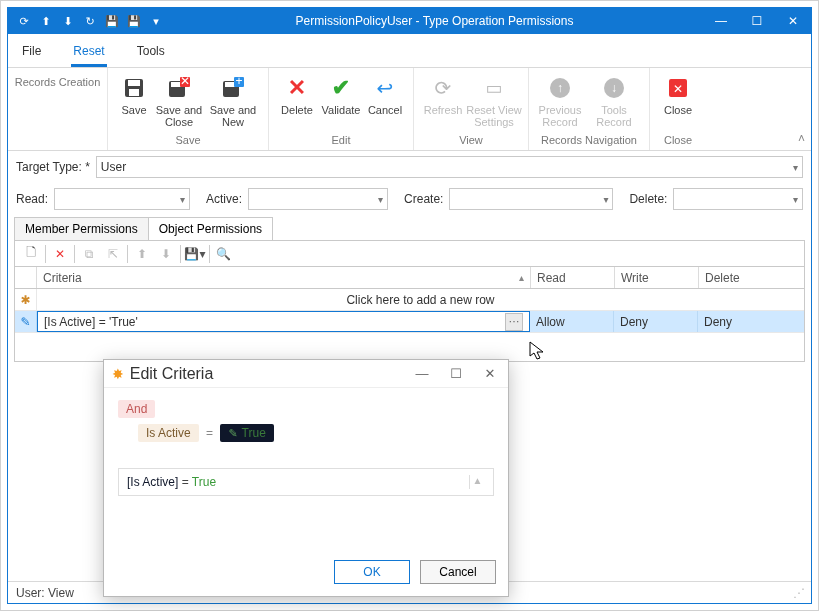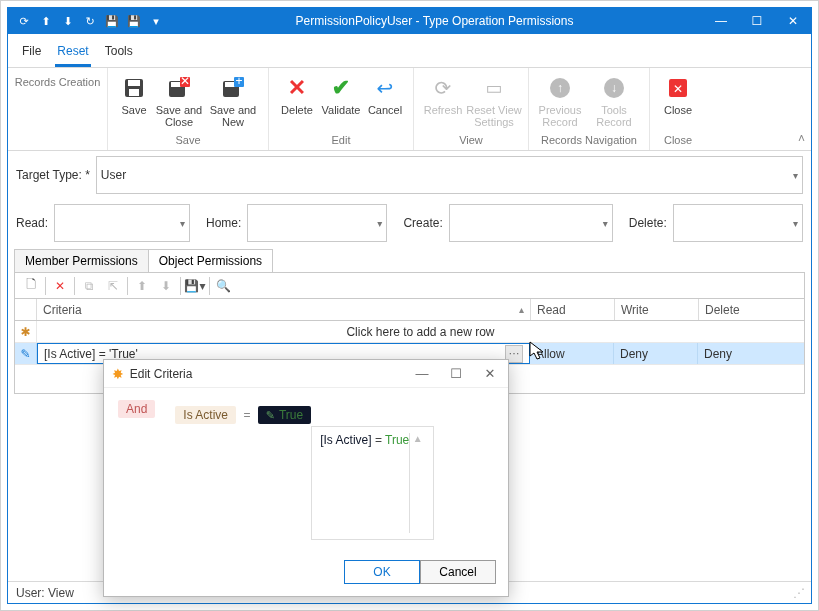--- a/index.html
+++ b/index.html
@@ -5,34 +5,34 @@
 * { box-sizing: border-box; margin: 0; padding: 0; font-family: "Segoe UI", Tahoma, sans-serif; font-size: 12px; }
 body { background: #fff; }
 .outer-frame { width: 819px; height: 611px; border: 1px solid #d0d0d0; position: relative; background: #fff; }
 .window { position: absolute; left: 6px; top: 6px; right: 6px; bottom: 6px; border: 1px solid #1177d3; background: #fff; display: flex; flex-direction: column; }
 .title-bar { background: #1177d3; color: #fff; height: 26px; display: flex; align-items: center; padding-left: 6px; }
 .title-bar .qat { display: flex; gap: 2px; }
 .title-bar .qat .qi { width: 20px; height: 20px; display: flex; align-items: center; justify-content: center; color: #fff; font-size: 11px; cursor: pointer; }
 .title-bar .title-text { flex: 1; text-align: center; font-size: 12px; }
 .title-bar .win-btns { display: flex; }
 .title-bar .win-btns .wb { width: 36px; height: 26px; display: flex; align-items: center; justify-content: center; color: #fff; cursor: pointer; }
-.menu-tabs { display: flex; gap: 12px; padding: 6px 12px 0; border-bottom: 1px solid #d9d9d9; background: #fff; }
+.menu-tabs { display: flex; gap: 28px; padding: 6px 12px 0; border-bottom: 1px solid #d9d9d9; background: #fff; }
 .menu-tabs .mt { padding: 4px 2px 6px; color: #333; cursor: pointer; }
 .menu-tabs .mt.active { color: #1177d3; border-bottom: 3px solid #1177d3; }
 .ribbon { display: flex; background: #fff; border-bottom: 1px solid #d9d9d9; position: relative; }
 .ribbon .group { display: flex; flex-direction: column; align-items: center; border-right: 1px solid #e6e6e6; padding: 4px 6px 2px; }
 .ribbon .group .items { display: flex; }
 .ribbon .group .item { display: flex; flex-direction: column; align-items: center; justify-content: flex-start; width: 50px; padding: 2px 0; cursor: pointer; text-align:center; }
 .ribbon .group .item .ic { width: 28px; height: 28px; display: flex; align-items: center; justify-content: center; }
 .ribbon .group .item .lbl { font-size: 11px; color: #444; margin-top: 2px; line-height: 12px; height:24px; display:flex; align-items:flex-start; justify-content:center; }
 .ribbon .group .caption { font-size: 11px; color: #777; margin-top: 2px; padding: 2px 0; }
 .ribbon .collapse { position: absolute; right: 6px; bottom: 4px; color: #888; font-size: 12px; cursor:pointer; }
 .form-row { display: flex; align-items: center; padding: 5px 8px; gap: 6px; }
 .form-row label { color: #333; font-size: 12px; }
-.combo { border: 1px solid #c9c9c9; height: 38px; background: #fff; display: flex; align-items: center; justify-content: space-between; padding: 4px 4px; color: #333; cursor: pointer; }
+.combo { border: 1px solid #c9c9c9; height: 22px; background: #fff; display: flex; align-items: center; justify-content: space-between; padding: 4px 4px; color: #333; cursor: pointer; }
 .combo .arrow { color: #777; font-size: 10px; }
 .tab-strip { display: flex; padding: 0 6px; margin-top: 2px; }
 .tab-strip .tab { border: 1px solid #c9c9c9; border-bottom: none; padding: 4px 10px; font-size: 12px; background: #f4f4f4; cursor: pointer; margin-right:-1px; }
 .tab-strip .tab.active { background: #fff; position: relative; z-index: 2; }
 .grid-wrap { margin: 0 6px 6px; border: 1px solid #c9c9c9; }
 .grid-toolbar { display: flex; align-items: center; height: 26px; border-bottom: 1px solid #c9c9c9; padding-left:4px; }
 .grid-toolbar .tb { width: 24px; height: 22px; display: flex; align-items: center; justify-content: center; color: #555; cursor: pointer; }
 .grid-toolbar .sep { width: 1px; height: 18px; background: #ccc; margin: 0 2px; }
 .grid-header { display: flex; height: 22px; border-bottom: 1px solid #c9c9c9; background: #fff; }
 .grid-header .gh { border-right: 1px solid #dcdcdc; padding: 3px 6px; color: #555; font-size: 12px; display:flex; align-items:center; }
@@ -44,35 +44,35 @@
 .sel-row { background: #cfe8ff; }
 .sel-row .cell, .sel-row .ind { border-right-color: #b9d9f5; }
 .sel-row .cell.criteria { background:#fff; border:1px solid #1177d3; }
 .ell-btn { width:18px; height:18px; background:#eaeaea; border:1px solid #bfbfbf; display:flex; align-items:center; justify-content:center; color:#666; font-size:11px; margin-left:auto; cursor:pointer; }
 .statusbar { border-top:1px solid #d9d9d9; height:22px; display:flex; align-items:center; padding:0 8px; color:#444; font-size:12px; background:#fff; margin-top:auto; }
 .resize-grip { margin-left:auto; color:#bbb; letter-spacing:-2px; }
 
 .dialog { position:absolute; left:102px; top:358px; width:406px; height:238px; background:#fff; border:1px solid #b8b8b8; box-shadow:0 4px 18px rgba(0,0,0,.25); display:flex; flex-direction:column; }
 .dialog .dlg-title { height:28px; display:flex; align-items:center; padding:0 8px; border-bottom:1px solid #eee; }
 .dialog .dlg-title .gear { color:#f59a1f; margin-right:6px; font-size:14px; }
-.dialog .dlg-title .ttext { color:#333; font-size:12px; }
+.dialog .dlg-title .ttext { color:#333; font-size:16px; }
 .dialog .dlg-title .dbtns { margin-left:auto; display:flex; gap:14px; }
 .dialog .dlg-title .dbtns .db { width:20px; height:20px; display:flex; align-items:center; justify-content:center; color:#666; cursor:pointer; font-size:13px; }
-.dialog .body { padding:12px 14px; flex:1; display:flex; flex-direction:row; }
+.dialog .body { padding:12px 14px; flex:1; display:flex; flex-direction:column; }
 .tok { display:inline-block; padding:2px 8px; border-radius:2px; font-size:12px; }
 .tok.and { background:#fbe3e3; color:#c05555; }
 .tok.field { background:#f8eee2; color:#7a5a2e; }
 .tok.val { background:#0f172a; color:#3a7a3a; }
 .eq { color:#888; margin:0 4px; }
 .pencil { color:#5a9a5a; margin-right:4px; font-size:11px; }
 .expr-box { margin-top:26px; border:1px solid #dedede; padding:6px 8px; display:flex; color:#444; }
 .expr-box .field-txt { color:#0f172a; }
 .expr-box .val-txt { color:#3a9a3a; }
 .expr-box .scroll-stub { margin-left:auto; width:16px; border-left:1px solid #dedede; color:#bdbdbd; text-align:center; font-size:10px; }
-.dlg-footer { display:flex; justify-content:flex-end; padding:8px 12px 12px; }
+.dlg-footer { display:flex; justify-content:flex-end; gap:10px; padding:8px 12px 12px; }
 .dlg-footer .btn { width:76px; height:24px; border:1px solid #9a9a9a; background:#f7f7f7; cursor:pointer; display:flex; align-items:center; justify-content:center; font-size:12px; }
 .dlg-footer .btn.primary { border:1px solid #1177d3; color:#1177d3; background:#fff; }
 .cursor-img { position:absolute; left:528px; top:340px; pointer-events:none; }
 </style>
 </head>
 <body>
 
 <div class="outer-frame">
   <div class="window">
 
@@ -223,21 +223,21 @@
         <span class="arrow">▾</span>
       </div>
     </div>
 
     <div class="form-row">
       <label>Read:</label>
       <div class="combo" style="width:136px">
           <span></span>
           <span class="arrow">▾</span>
         </div>
-      <label style="margin-left:10px">Home:</label>
+      <label style="margin-left:10px">Active:</label>
       <div class="combo" style="width:140px">
           <span></span>
           <span class="arrow">▾</span>
         </div>
       <label style="margin-left:10px">Create:</label>
       <div class="combo" style="width:164px">
           <span></span>
           <span class="arrow">▾</span>
         </div>
       <label style="margin-left:10px">Delete:</label>

